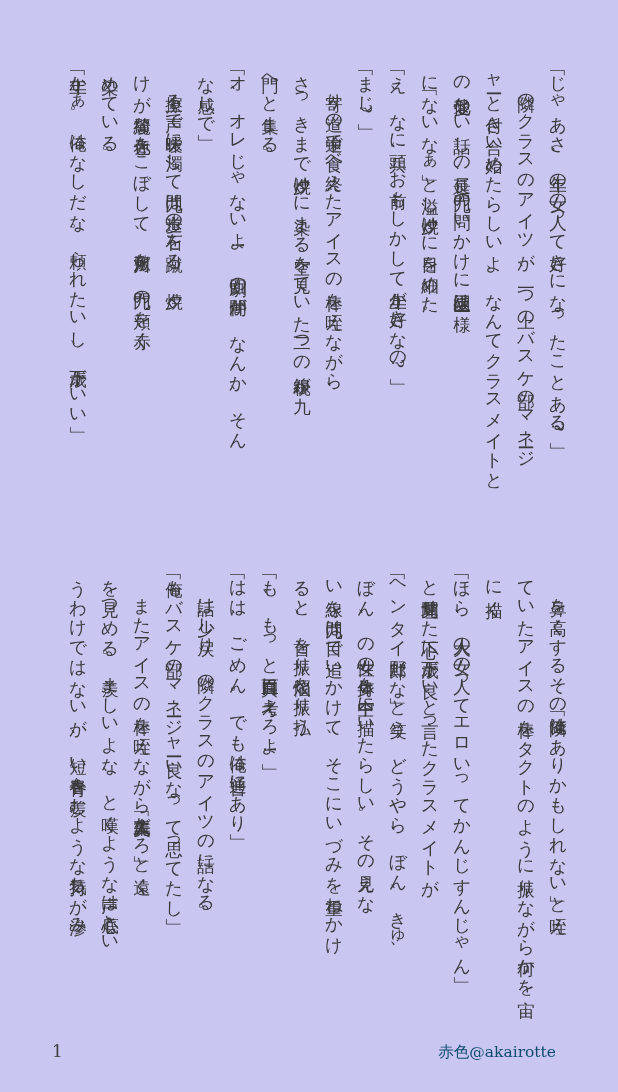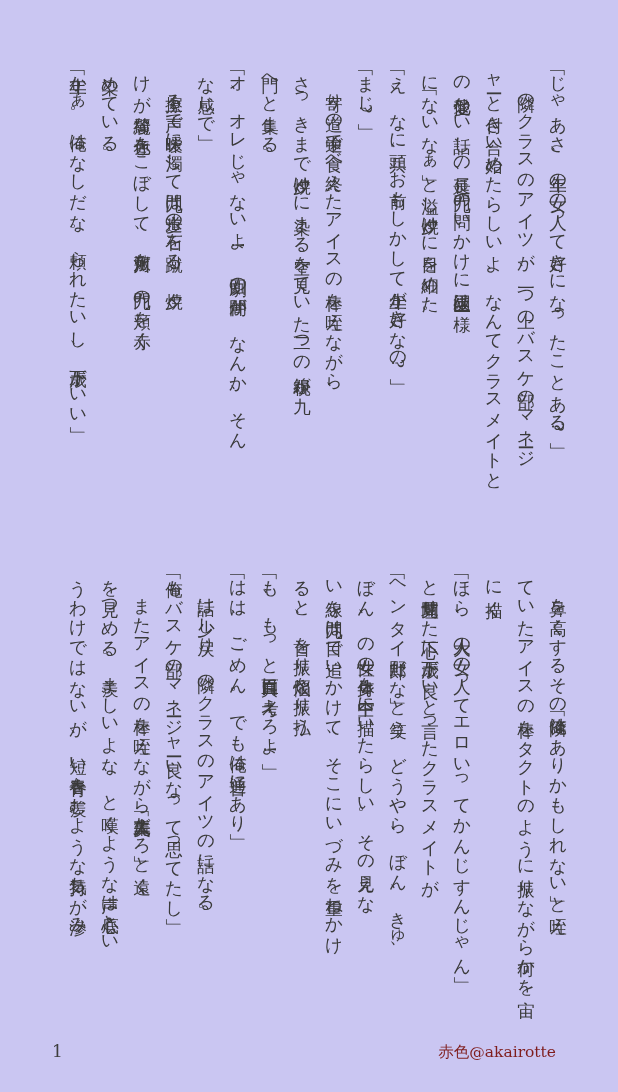--- a/index.html
+++ b/index.html
@@ -86,14 +86,14 @@
       <div class="vline">「はは、ごめん。でも俺は普通にあり」</div>
       <div class="vline">　話は少し戻り、隣のクラスのアイツの話になる。</div>
       <div class="vline">「俺もバスケ部のマネージャー良いなって思ってたし」</div>
       <div class="vline">　またアイスの棒を咥えながら「先輩美人だろ」と遠く</div>
       <div class="vline">を見つめる。羨ましいよな、と嘆くような声は心底とい</div>
       <div class="vline">うわけではないが、短い青春を羨むような気持ちが滲み</div>
     </div>
 
   <div id="page-number">1</div>
 
-  <div id="credit" style="color: #7f1d1d;">赤色@akairotte</div>
+  <div id="credit" style="color: #0c4a6e;">赤色@akairotte</div>
 </div>
 
 </body></html>

